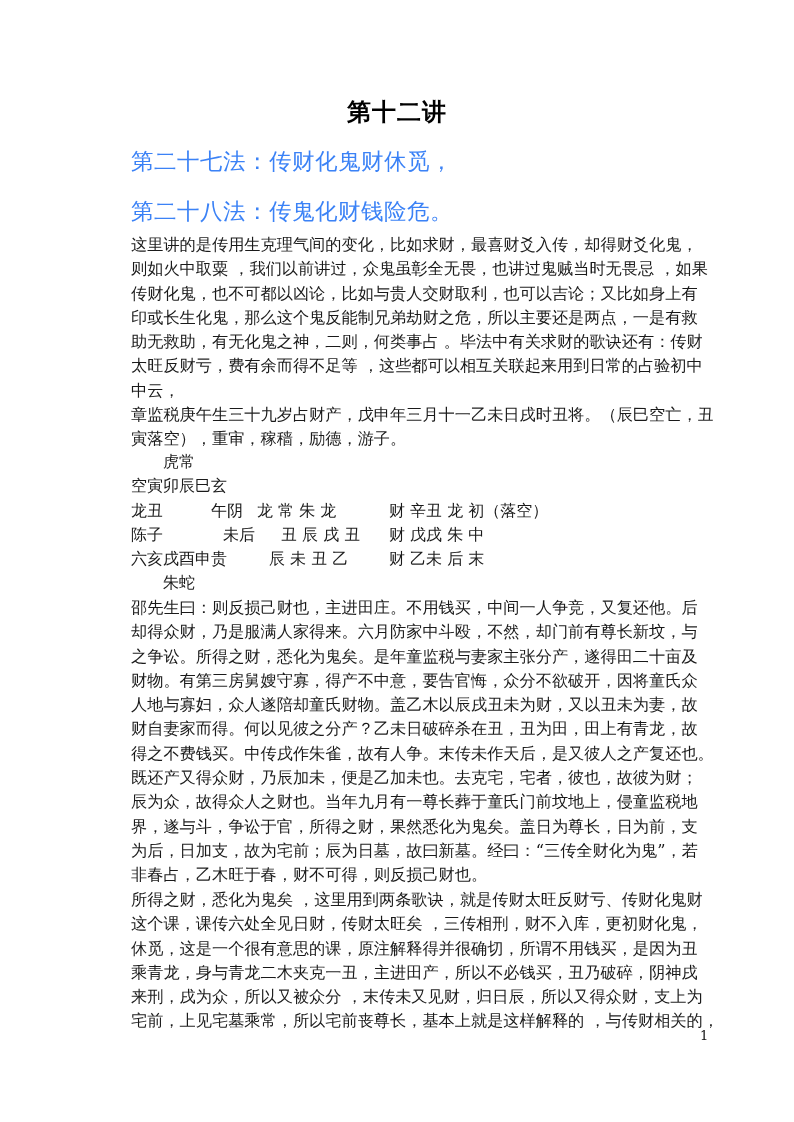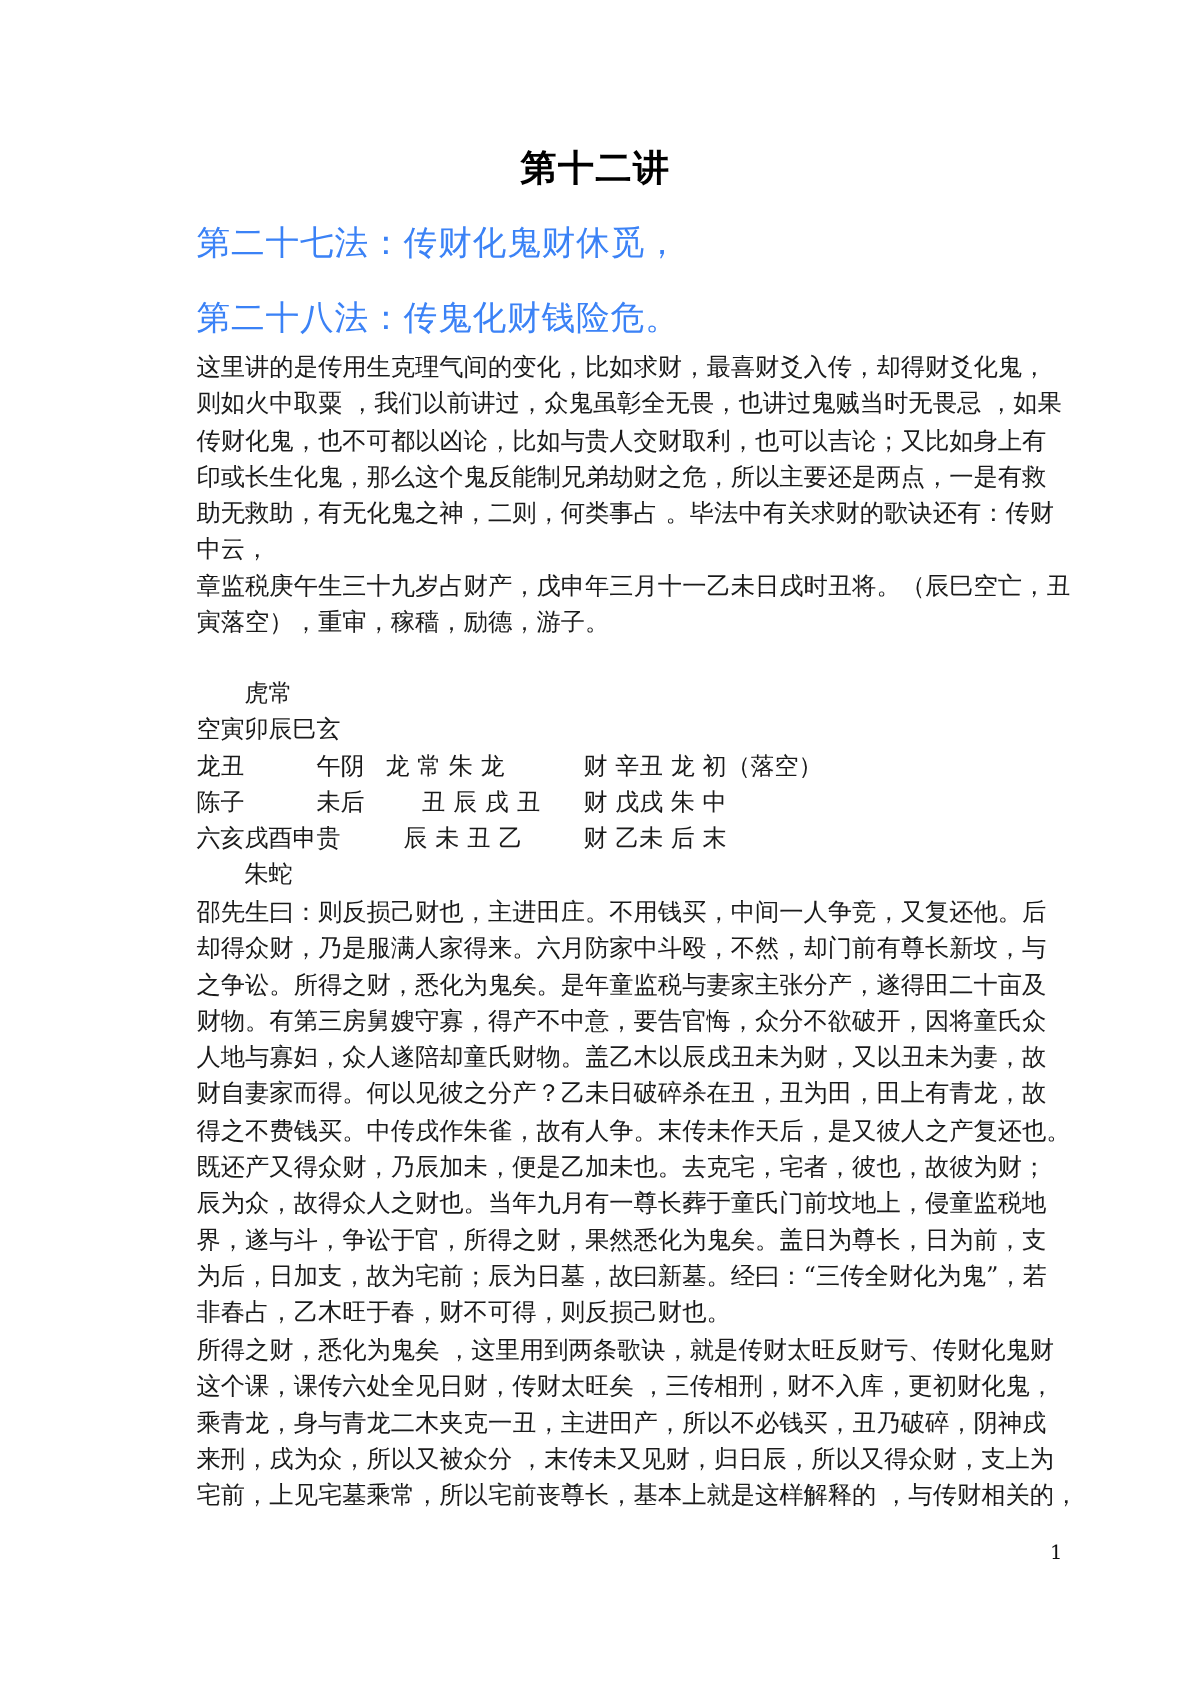--- a/index.html
+++ b/index.html
@@ -26,41 +26,42 @@
   <div class="title">第十二讲</div>
   <div class="subtitle sub1">第二十七法：传财化鬼财休觅，</div>
   <div class="subtitle sub2">第二十八法：传鬼化财钱险危。</div>
 
   <div class="body" style="top:233px;">
     <div class="line">这里讲的是传用生克理气间的变化，比如求财，最喜财爻入传，却得财爻化鬼，</div>
     <div class="line">则如火中取粟 ，我们以前讲过，众鬼虽彰全无畏，也讲过鬼贼当时无畏忌 ，如果</div>
     <div class="line">传财化鬼，也不可都以凶论，比如与贵人交财取利，也可以吉论；又比如身上有</div>
     <div class="line">印或长生化鬼，那么这个鬼反能制兄弟劫财之危，所以主要还是两点，一是有救</div>
     <div class="line">助无救助，有无化鬼之神，二则，何类事占 。毕法中有关求财的歌诀还有：传财</div>
+    <div class="line">太旺反财亏，费有余而得不足等 ，这些都可以相互关联起来用到日常的占验初中</div>
     <div class="line">中云，</div>
     <div class="line">章监税庚午生三十九岁占财产，戊申年三月十一乙未日戌时丑将。（辰巳空亡，丑</div>
     <div class="line">寅落空），重审，稼穑，励德，游子。</div>
   </div>
 
   <div class="chart">
     <div class="row">
       <span style="left:32px;">虎常</span>
     </div>
     <div class="row">
       <span style="left:0;">空寅卯辰巳玄</span>
     </div>
     <div class="row">
       <span style="left:0;">龙丑</span>
       <span style="left:80px;">午阴</span>
       <span style="left:126px;">龙 常 朱 龙</span>
       <span style="left:258px;">财 辛丑  龙 初（落空）</span>
     </div>
     <div class="row">
       <span style="left:0;">陈子</span>
-      <span style="left:80px;">未后</span>
+      <span style="left:92px;">未后</span>
       <span style="left:138px;margin-left:12px;">丑 辰 戌 丑</span>
       <span style="left:258px;">财 戊戌  朱 中</span>
     </div>
     <div class="row">
       <span style="left:0;">六亥戌酉申贵</span>
       <span style="left:80px;"></span>
       <span style="left:138px;">辰 未 丑 乙</span>
       <span style="left:258px;">财 乙未  后 末</span>
     </div>
     <div class="row">
@@ -79,19 +80,20 @@
     <div class="line">既还产又得众财，乃辰加未，便是乙加未也。去克宅，宅者，彼也，故彼为财；</div>
     <div class="line">辰为众，故得众人之财也。当年九月有一尊长葬于童氏门前坟地上，侵童监税地</div>
     <div class="line">界，遂与斗，争讼于官，所得之财，果然悉化为鬼矣。盖日为尊长，日为前，支</div>
     <div class="line">为后，日加支，故为宅前；辰为日墓，故曰新墓。经曰：“三传全财化为鬼”，若</div>
     <div class="line">非春占，乙木旺于春，财不可得，则反损己财也。</div>
   </div>
 
   <div class="body" style="top:888px;">
     <div class="line">所得之财，悉化为鬼矣 ，这里用到两条歌诀，就是传财太旺反财亏、传财化鬼财</div>
     <div class="line">这个课，课传六处全见日财，传财太旺矣 ，三传相刑，财不入库，更初财化鬼，</div>
+    <div class="line">休觅，这是一个很有意思的课，原注解释得并很确切，所谓不用钱买，是因为丑</div>
     <div class="line">乘青龙，身与青龙二木夹克一丑，主进田产，所以不必钱买，丑乃破碎，阴神戌</div>
     <div class="line">来刑，戌为众，所以又被众分 ，末传未又见财，归日辰，所以又得众财，支上为</div>
     <div class="line">宅前，上见宅墓乘常，所以宅前丧尊长，基本上就是这样解释的 ，与传财相关的，</div>
   </div>
 
   <div class="pagenum">1</div>
 </div>
 
 </body></html>

